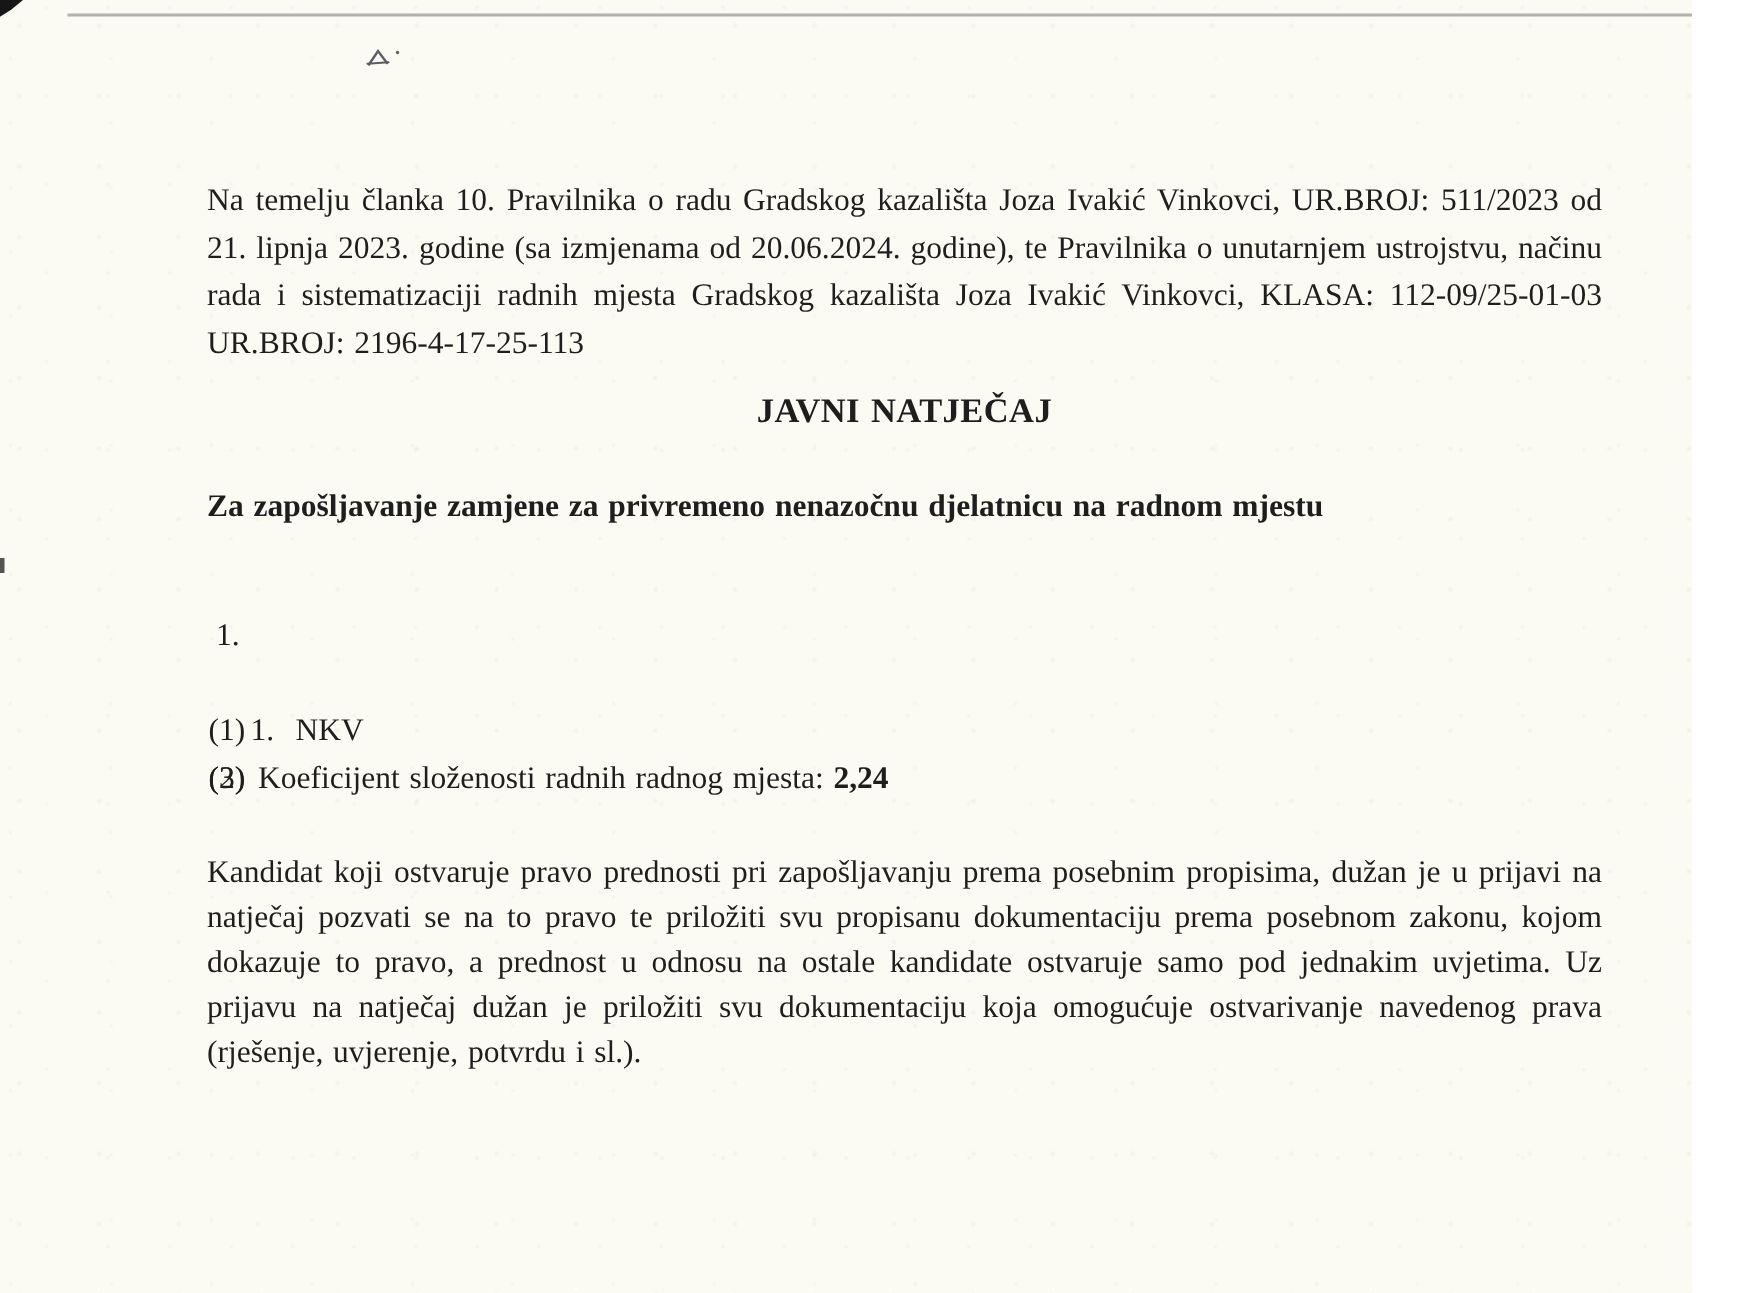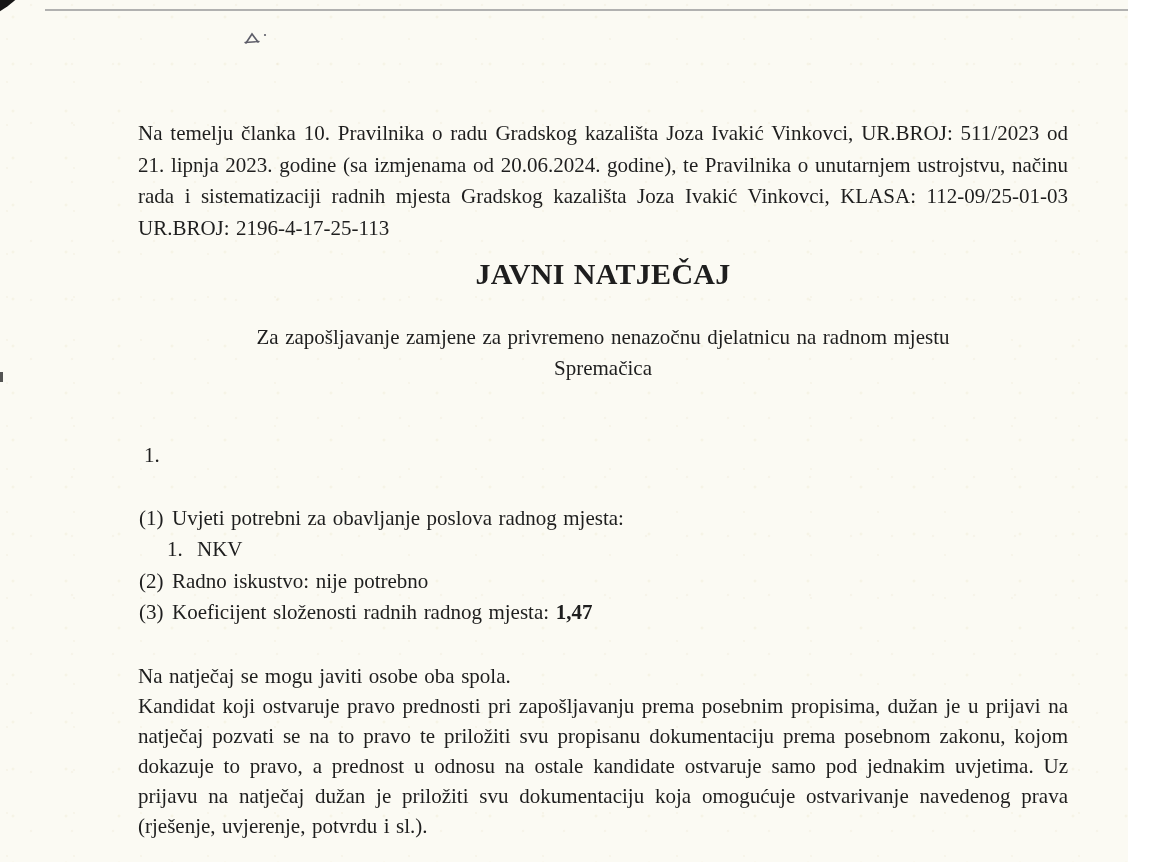--- a/index.html
+++ b/index.html
@@ -39,25 +39,25 @@
   }
   
   .content {
     position: absolute; left: 138px; top: 118px; width: 930px;
     font-size: 21px; line-height: 31.5px;
     word-spacing: 0.06em;
   }
   .intro { text-align: justify; }
   .doc-title {
     text-align: center; font-weight: bold;
-    font-size: 30px; margin-top: 14px; line-height: 31.5px;
+    font-size: 23px; margin-top: 14px; line-height: 31.5px;
     letter-spacing: 0.3px;
   }
   .doc-subtitle {
-    text-align: center; font-weight: normal;
+    text-align: left; font-weight: bold;
     font-size: 21px; margin-top: 32px; line-height: 31.5px;
   }
   .position-list { margin-top: 55px; }
   .li { position: relative; text-align: justify; }
   .li .marker { position: absolute; top: 0; }
   .li-main { padding-left: 36px; white-space: pre-line; }
   .li-main .marker { left: 6px; }
   .li-paren { padding-left: 34px; }
   .li-paren .marker { left: 1px; }
   .li-sub { padding-left: 59px; }
@@ -84,50 +84,46 @@
 
     <div class="intro">
       <span>Na temelju članka 10. Pravilnika o radu Gradskog kazališta Joza Ivakić Vinkovci, UR.BROJ: 511/2023 od 21. lipnja 2023. godine (sa izmjenama od 20.06.2024. godine), te Pravilnika o unutarnjem ustrojstvu, načinu rada i sistematizaciji radnih mjesta Gradskog kazališta Joza Ivakić Vinkovci, KLASA: 112-09/25-01-03 UR.BROJ: 2196-4-17-25-113</span>
       <br>
     </div>
 
     <div class="doc-title">JAVNI NATJEČAJ</div>
 
     <div class="doc-subtitle">
       <div>Za zapošljavanje zamjene  za privremeno nenazočnu djelatnicu na radnom mjestu</div>
-      <div>Spremačica</div>
     </div>
 
     <div class="position-list">
 
       <div class="li li-main">
         <span class="marker">1.</span>
       </div>
 
       <div class="li li-paren">
         <span class="marker">(1)</span>
-        <span>Uvjeti potrebni za obavljanje poslova radnog mjesta:</span>
       </div>
 
       <div class="li li-sub">
         <span class="marker">1.</span>
         <span>NKV</span>
       </div>
 
       <div class="li li-paren">
         <span class="marker">(2)</span>
-        <span>Radno iskustvo: nije potrebno</span>
       </div>
 
       <div class="li li-paren">
         <span class="marker">(3)</span>
-        <span>Koeficijent složenosti radnih radnog mjesta: </span><span class="bold">1,47</span>
+        <span>Koeficijent složenosti radnih radnog mjesta: </span><span class="bold">2,24</span>
       </div>
 
     </div>
 
     <div class="body-block">
-      <div>Na natječaj se mogu javiti osobe oba spola.</div>
       <div class="body-par">Kandidat koji ostvaruje pravo prednosti pri zapošljavanju prema posebnim propisima, dužan je u prijavi na natječaj pozvati se na to pravo te priložiti svu propisanu dokumentaciju prema posebnom zakonu, kojom dokazuje to pravo, a prednost u odnosu na ostale kandidate ostvaruje samo pod jednakim uvjetima. Uz prijavu na natječaj dužan je priložiti svu dokumentaciju koja omogućuje ostvarivanje navedenog prava (rješenje, uvjerenje, potvrdu i sl.).</div>
     </div>
 
   </div>
 </div>
 
 </body></html>

